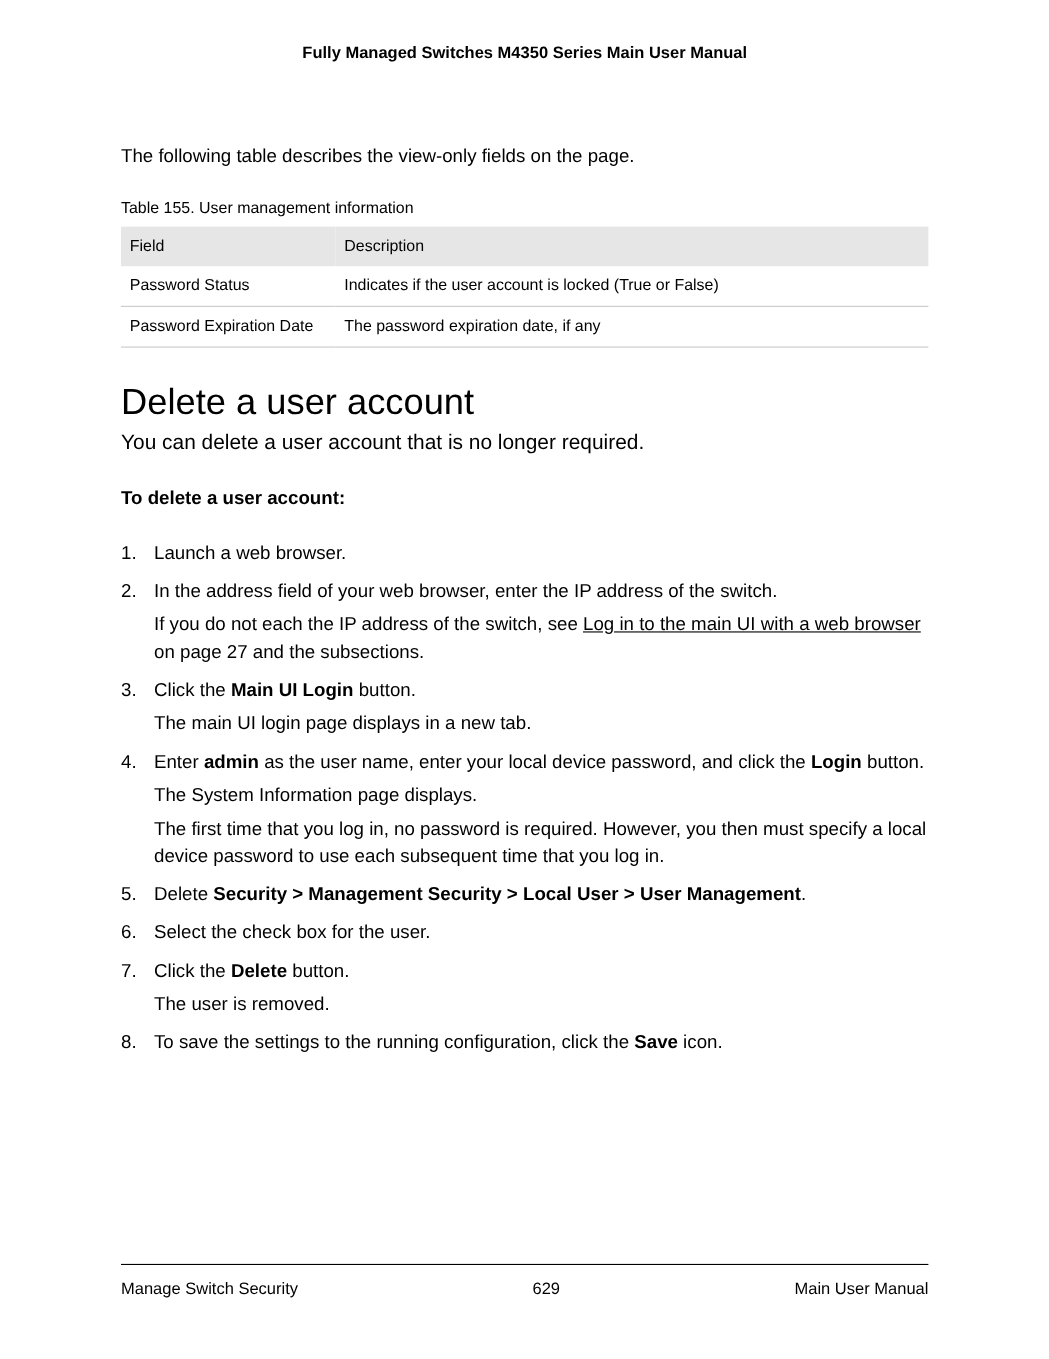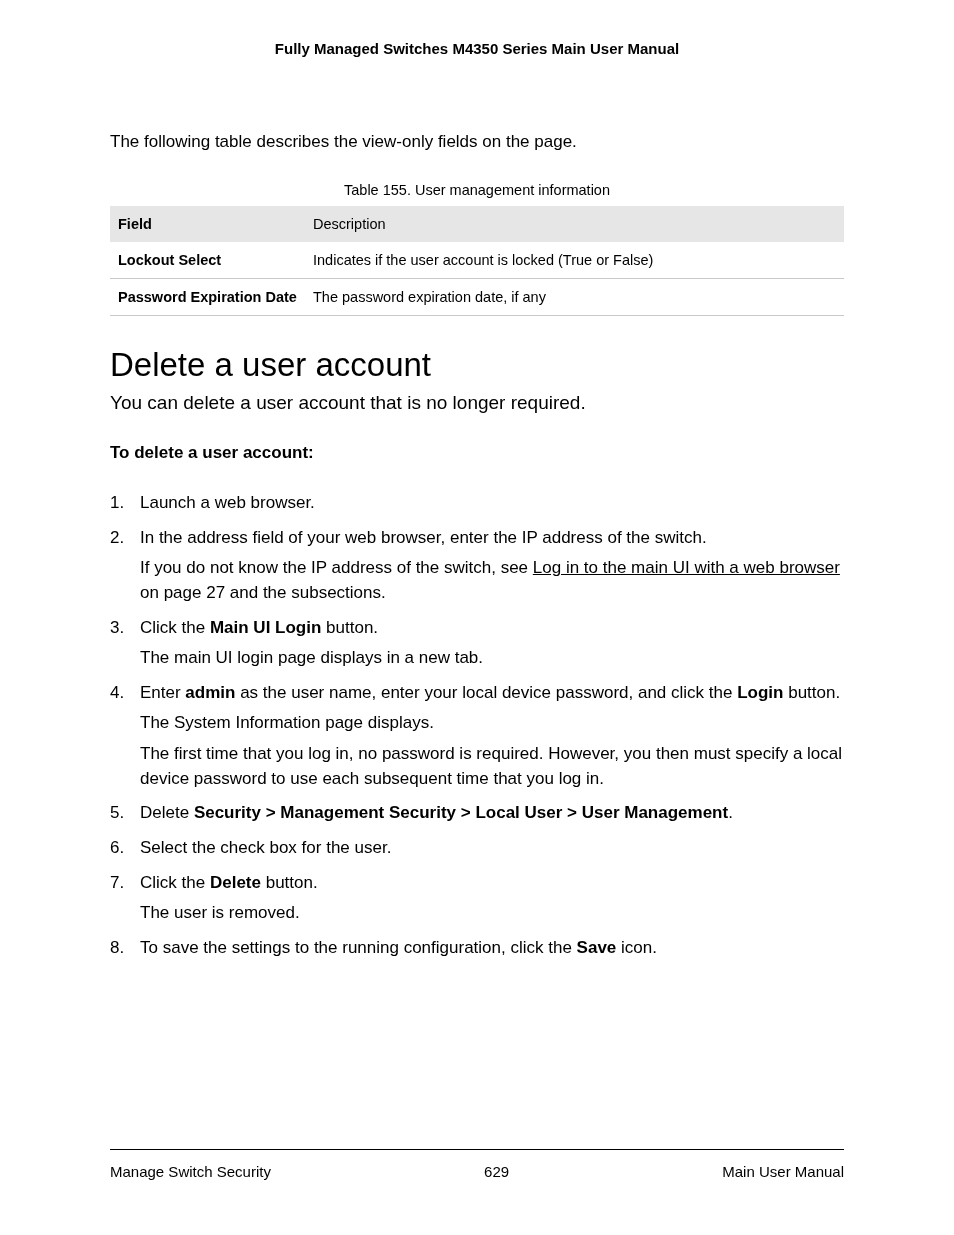--- a/index.html
+++ b/index.html
@@ -18,37 +18,36 @@
       font-size: 15px;
       margin-bottom: 75px;
     }
     .intro {
       font-size: 17px;
       margin-bottom: 30px;
     }
     .table-caption {
       font-size: 14.5px;
       margin-bottom: 8px;
-      text-align: center;
     }
     table {
       width: 100%;
       border-collapse: collapse;
       font-size: 14.5px;
       margin-bottom: 30px;
     }
     thead tr { background: #e6e6e6; }
     th {
       text-align: left;
       font-weight: normal;
       padding: 10px 8px;
     }
     tbody tr { border-bottom: 1px solid #c9c9c9; }
     td { padding: 10px 8px; }
-    th:first-child, td:first-child { width: 195px; font-weight: bold; }
+    th:first-child, td:first-child { width: 195px; }
     h1 {
       font-weight: normal;
       font-size: 33px;
       margin-bottom: 8px;
     }
     .p2 { font-size: 19px; margin-bottom: 29px; }
     .procedure-title {
       font-weight: bold;
       font-size: 17px;
     }
@@ -104,21 +103,21 @@
 
 <table>
   <thead>
     <tr>
       <th>Field</th>
       <th>Description</th>
     </tr>
   </thead>
   <tbody>
     <tr>
-      <td>Lockout Select</td>
+      <td>Password Status</td>
       <td>Indicates if the user account is locked (True or False)</td>
     </tr>
     <tr>
       <td>Password Expiration Date</td>
       <td>The password expiration date, if any</td>
     </tr>
   </tbody>
 </table>
 
 <h1>Delete a user account</h1>
@@ -126,21 +125,21 @@
 <div class="p2">You can delete a user account that is no longer required.</div>
 
 <div class="procedure-title">To delete a user account:</div>
 
 <ol>
   <li>Launch a web browser.</li>
 
   <li>
     <span>In the address field of your web browser, enter the IP address of the switch.</span>
     <div class="sub">
-      <span>If you do not know the IP address of the switch, see </span><span class="u">Log in to the main UI with a web browser</span><span> on page 27 and the subsections.</span>
+      <span>If you do not each the IP address of the switch, see </span><span class="u">Log in to the main UI with a web browser</span><span> on page 27 and the subsections.</span>
     </div>
   </li>
 
   <li>
     <span>Click the </span><span class="b">Main UI Login</span><span> button.</span>
     <div class="sub">The main UI login page displays in a new tab.</div>
   </li>
 
   <li>
     <span>Enter </span><span class="b">admin</span><span> as the user name, enter your local device password, and click the </span><span class="b">Login</span><span> button.</span>

